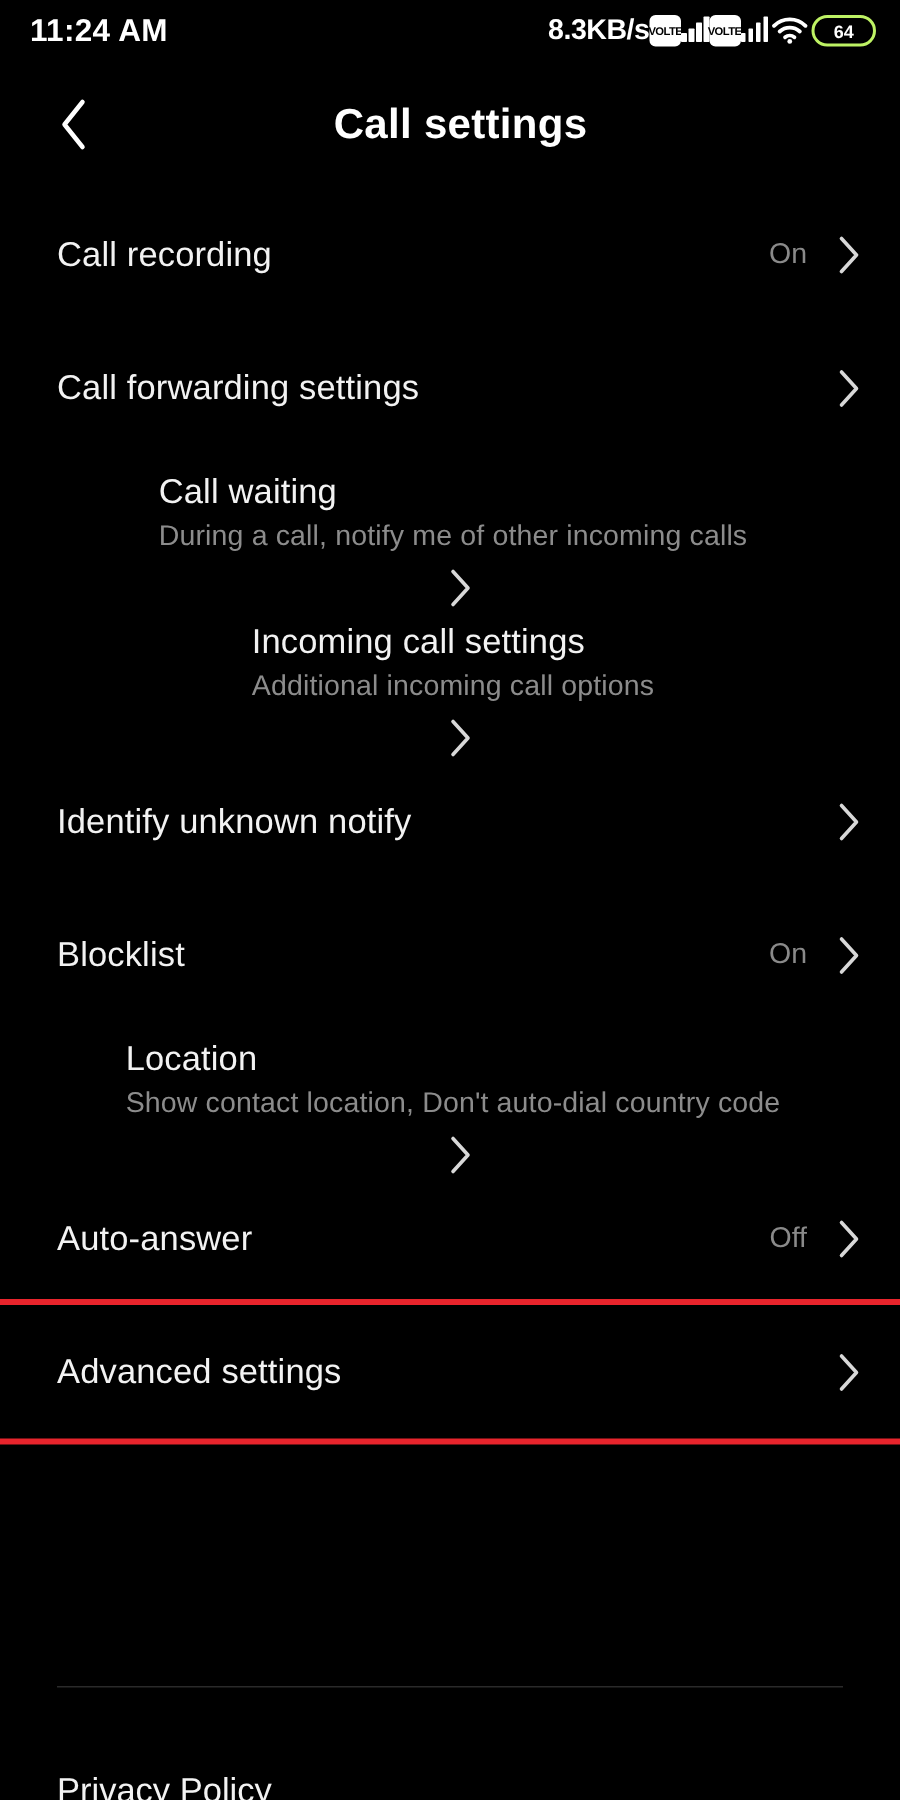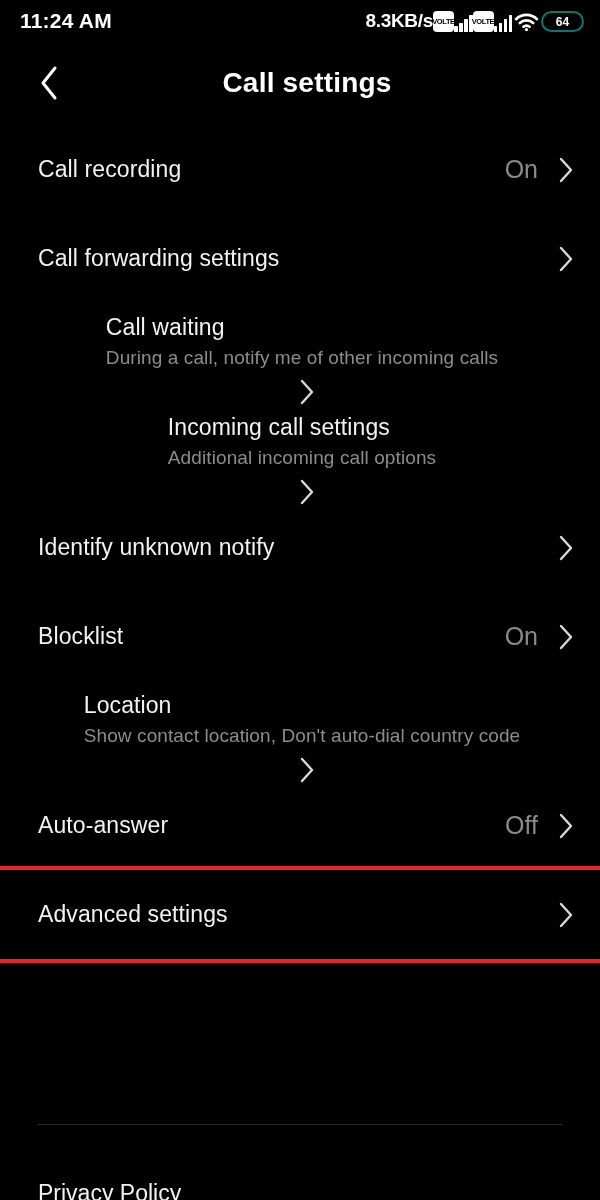--- a/index.html
+++ b/index.html
@@ -11,40 +11,40 @@
   }
   #screen { position:relative; width:600px; height:1200px; background:#000;border-radius:25px; }
 
   
   .statusbar {
     position:absolute; top:0; left:0; width:600px; height:42px;
     display:flex; align-items:center; justify-content:space-between;
     padding:0 16px 0 20px;
   }
   .status-clock { color:#fff; font-size:21px; font-weight:bold; letter-spacing:0.2px; }
-  .status-right { display:flex; align-items:flex-end; }
+  .status-right { display:flex; align-items:flex-start; }
   .net-speed { color:#fff; font-size:19px; font-weight:bold; letter-spacing:-0.3px; }
 
   .volte {
     width:21px; height:21px; background:#fff; border-radius:4px;
     display:flex; align-items:center; justify-content:center;
     line-height:1;
   }
   .volte span { color:#000; font-size:7.5px; font-weight:bold; letter-spacing:-0.4px; display:block; }
 
   .bars { display:flex; align-items:flex-end; gap:1.5px; height:18px; }
   .bars i { display:block; width:3.5px; background:#fff; border-radius:0.5px; }
   .bars i:nth-child(1){ height:6px; }
   .bars i:nth-child(2){ height:9px; }
   .bars i:nth-child(3){ height:13px; }
   .bars i:nth-child(4){ height:17px; }
 
   .wifi { width:25px; height:20px; position:relative; margin-left:2px; }
   .battery {
-    width:43px; height:21px; border:2px solid #0f766e; border-radius:11px;
+    width:43px; height:21px; border:2px solid #bef264; border-radius:11px;
     display:flex; align-items:center; justify-content:center; margin-left:2px;
   }
   .battery span { color:#fff; font-size:12px; font-weight:bold; }
 
   
   .header {
     position:absolute; top:52px; left:0; width:600px; height:62px;
     display:flex; align-items:center;padding-left:14px;
   }
   .back-btn {
@@ -60,21 +60,21 @@
   
   .list { position:absolute; top:125px; left:0; width:600px; }
   .row {
     position:relative; display:flex; align-items:center;
     padding:0 24px 0 38px; min-height:89px; cursor:pointer;
   }
   .row.has-sub { min-height:100px;flex-direction:column; }
   .row-text { flex:1; display:flex; flex-direction:column; justify-content:center; gap:7px; padding-right:10px; }
   .row-title { color:#f2f2f2; font-size:23px; letter-spacing:0.1px; line-height:1.1; }
   .row-sub { color:#8c8c8c; font-size:19px; letter-spacing:0.1px; line-height:1.15; }
-  .row-value { color:#8a8a8a; font-size:25px; margin-right:18px; white-space:nowrap; }
+  .row-value { color:#8a8a8a; font-size:19px; margin-right:18px; white-space:nowrap; }
   .chev { width:20px; height:22px; flex:none; display:flex; align-items:center; justify-content:center; }
 
   .row.highlighted { outline:4px solid #e8242c; outline-offset:0; }
 
   .divider {
     position:absolute; left:38px; width:524px; height:1px;
     background:#2a2a2a;
   }
   .footer-link {
     position:absolute; left:38px; color:#f2f2f2; font-size:23px;

